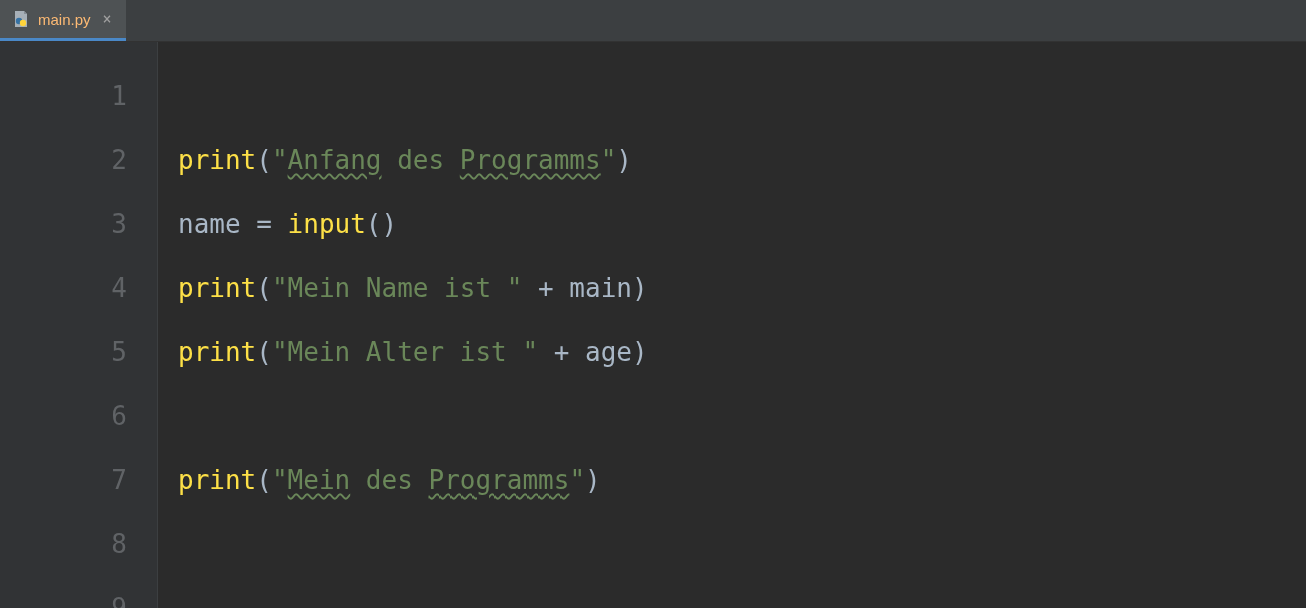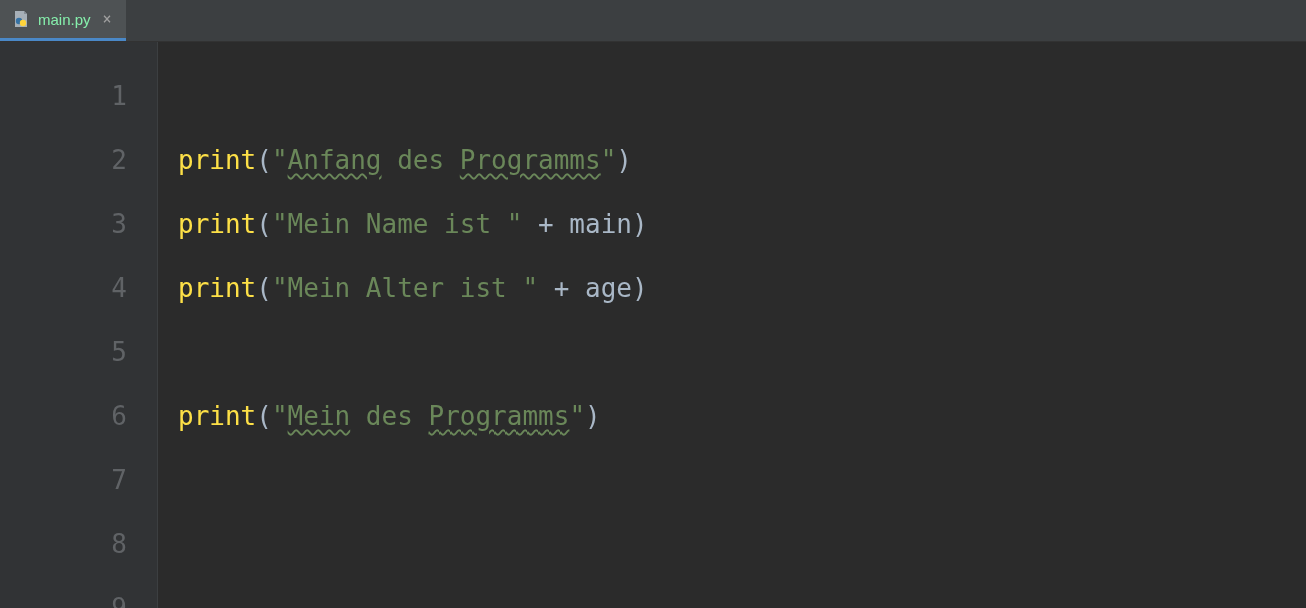--- a/index.html
+++ b/index.html
@@ -31,21 +31,21 @@
       width: 18px;
       height: 18px;
       display: flex;
       align-items: center;
       justify-content: center;
     }
     .tab .file-icon svg { display: block; }
     .tab .tab-label {
       font-family: -apple-system, 'Segoe UI', sans-serif;
       font-size: 15px;
-      color: #86efac;
+      color: #fdba74;
     }
     .tab .close-icon {
       color: #a0a0a0;
       font-size: 15px;
       margin-left: 4px;
       cursor: pointer;
     }
     .editor {
       display: flex;
       height: calc(100% - 42px);
@@ -113,19 +113,20 @@
       <div class="ln">4</div>
       <div class="ln">5</div>
       <div class="ln">6</div>
       <div class="ln">7</div>
       <div class="ln">8</div>
       <div class="ln">9</div>
     </div>
   <div class="code-area">
       <div class="code-line">&nbsp;</div>
       <div class="code-line"><span class="tok-fn">print</span><span class="tok-op">(</span><span class="tok-str">"</span><span class="tok-str typo">Anfang</span><span class="tok-str"> des </span><span class="tok-str typo">Programms</span><span class="tok-str">"</span><span class="tok-op">)</span></div>
+      <div class="code-line"><span class="tok-op">name = </span><span class="tok-fn">input</span><span class="tok-op">()</span></div>
       <div class="code-line"><span class="tok-fn">print</span><span class="tok-op">(</span><span class="tok-str">"Mein Name ist "</span><span class="tok-op"> + main)</span></div>
       <div class="code-line"><span class="tok-fn">print</span><span class="tok-op">(</span><span class="tok-str">"Mein Alter ist "</span><span class="tok-op"> + age)</span></div>
       <div class="code-line">&nbsp;</div>
       <div class="code-line"><span class="tok-fn">print</span><span class="tok-op">(</span><span class="tok-str">"</span><span class="tok-str typo">Mein</span><span class="tok-str"> des </span><span class="tok-str typo">Programms</span><span class="tok-str">"</span><span class="tok-op">)</span></div>
       <div class="code-line">&nbsp;</div>
     </div>
 </div>
 
 </body></html>

